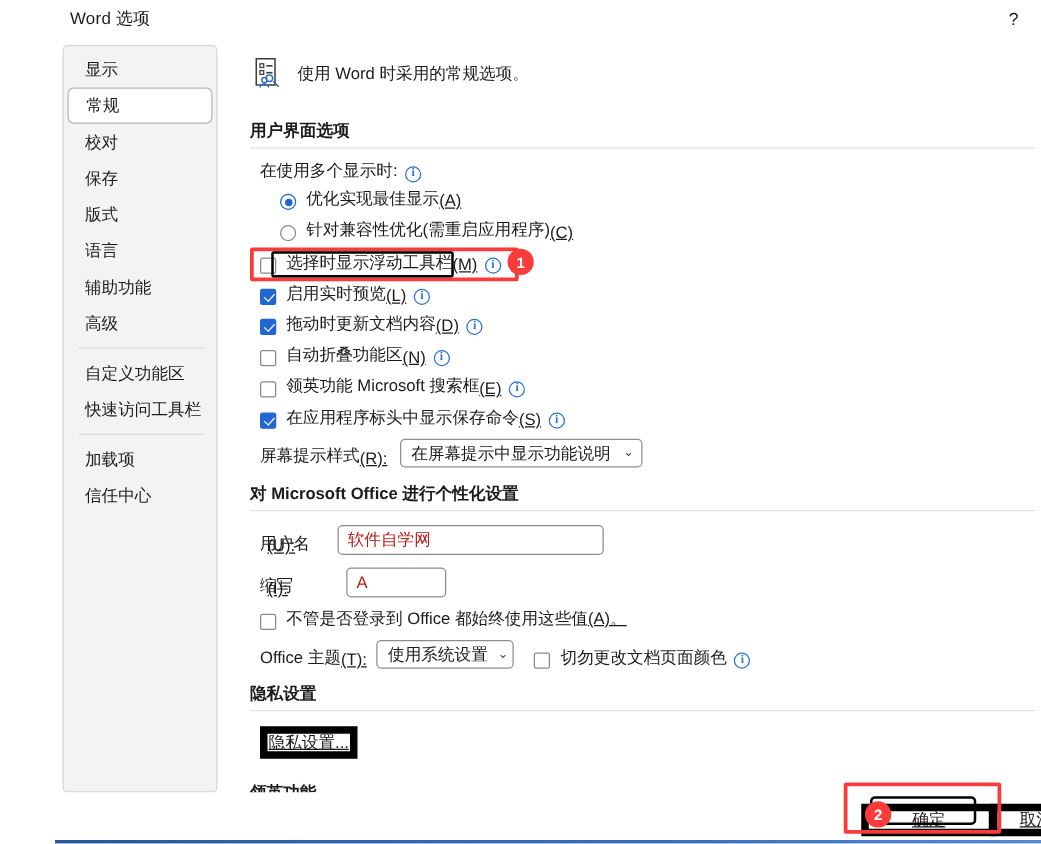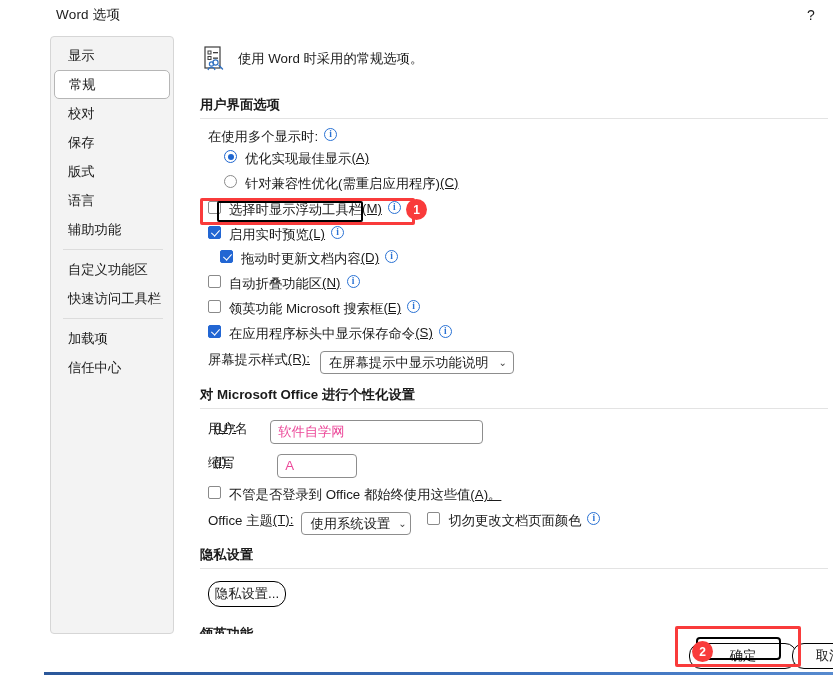--- a/index.html
+++ b/index.html
@@ -87,21 +87,21 @@
     position: absolute; left: 16px;
     font-size: 13.3px; font-weight: bold; color: #1b1b1b;
   }
   .rule {
     position: absolute; left: 16px;
     width: 628px; height: 1px; background: #e3e3e3;
   }
 
   .row {
     position: absolute;
-    display: flex; align-items: flex-start;
+    display: flex; align-items: flex-end;
     font-size: 13.3px; color: #1b1b1b;
     white-space: nowrap;
   }
   .lbl { font-size: 13.3px; color: #1b1b1b; }
   .ul { text-decoration: underline; }
 
   
   .cb {
     width: 13px; height: 13px;
     border: 1px solid #8a8a8a;
@@ -158,21 +158,21 @@
     cursor: default;
   }
 
   
   .tinput {
     height: 24px;
     border: 1px solid #8d8d8d;
     border-radius: 4px;
     background: #ffffff;
     font-size: 13.3px;
-    color: #ec4899;
+    color: #b91c1c;
     padding: 0 7px;
     line-height: 22px;
     cursor: text;
   }
   
   .combo {
     height: 23px;
     border: 1px solid #8d8d8d;
     border-radius: 4px;
     background: #ffffff;
@@ -184,26 +184,27 @@
   .combo .cv { flex: 1; }
   .combo .chev {
     margin-left: 8px; color: #444;
     font-size: 10px; line-height: 10px;
   }
 
   
   .pbtn {
     height: 26px;
     min-width: 74px;
-    border: 1px solid #000000;
-    border-radius: 12px;
+    border: 6px solid #000000;
+    border-radius: 0;
     background: #fdfdfd;
     font-size: 13.3px; color: #1b1b1b;
     display: flex; align-items: center; justify-content: center;
     cursor: default;
+    text-decoration: underline;
   }
 
   
   .scrollbar {
     position: absolute; left: 804px; top: 36px;
     width: 16px; height: 598px;
     background: #f0f0f0;
     border-radius: 8px;
     cursor: default;
   }
@@ -270,20 +271,21 @@
   </div>
 
   <div class="sidebar">
     <div class="nav-item">显示</div>
     <div class="nav-item selected">常规</div>
     <div class="nav-item">校对</div>
     <div class="nav-item">保存</div>
     <div class="nav-item">版式</div>
     <div class="nav-item">语言</div>
     <div class="nav-item">辅助功能</div>
+    <div class="nav-item">高级</div>
     <div class="nav-sep"></div>
     <div class="nav-item">自定义功能区</div>
     <div class="nav-item">快速访问工具栏</div>
     <div class="nav-sep"></div>
     <div class="nav-item">加载项</div>
     <div class="nav-item">信任中心</div>
   </div>
 
   <div class="content">
 
@@ -331,21 +333,21 @@
       <span class="info">i</span>
     </div>
 
     <div class="row" style="left:24px; top:190px">
       <span class="cb checked"></span>
       <span class="lbl">启用实时预览</span>
       <span class="lbl ul">(L)</span>
       <span class="info">i</span>
     </div>
 
-    <div class="row" style="left:36px; top:214px">
+    <div class="row" style="left:24px; top:214px">
       <span class="cb checked"></span>
       <span class="lbl">拖动时更新文档内容</span>
       <span class="lbl ul">(D)</span>
       <span class="info">i</span>
     </div>
 
     <div class="row" style="left:24px; top:239px">
       <span class="cb"></span>
       <span class="lbl">自动折叠功能区</span>
       <span class="lbl ul">(N)</span>

